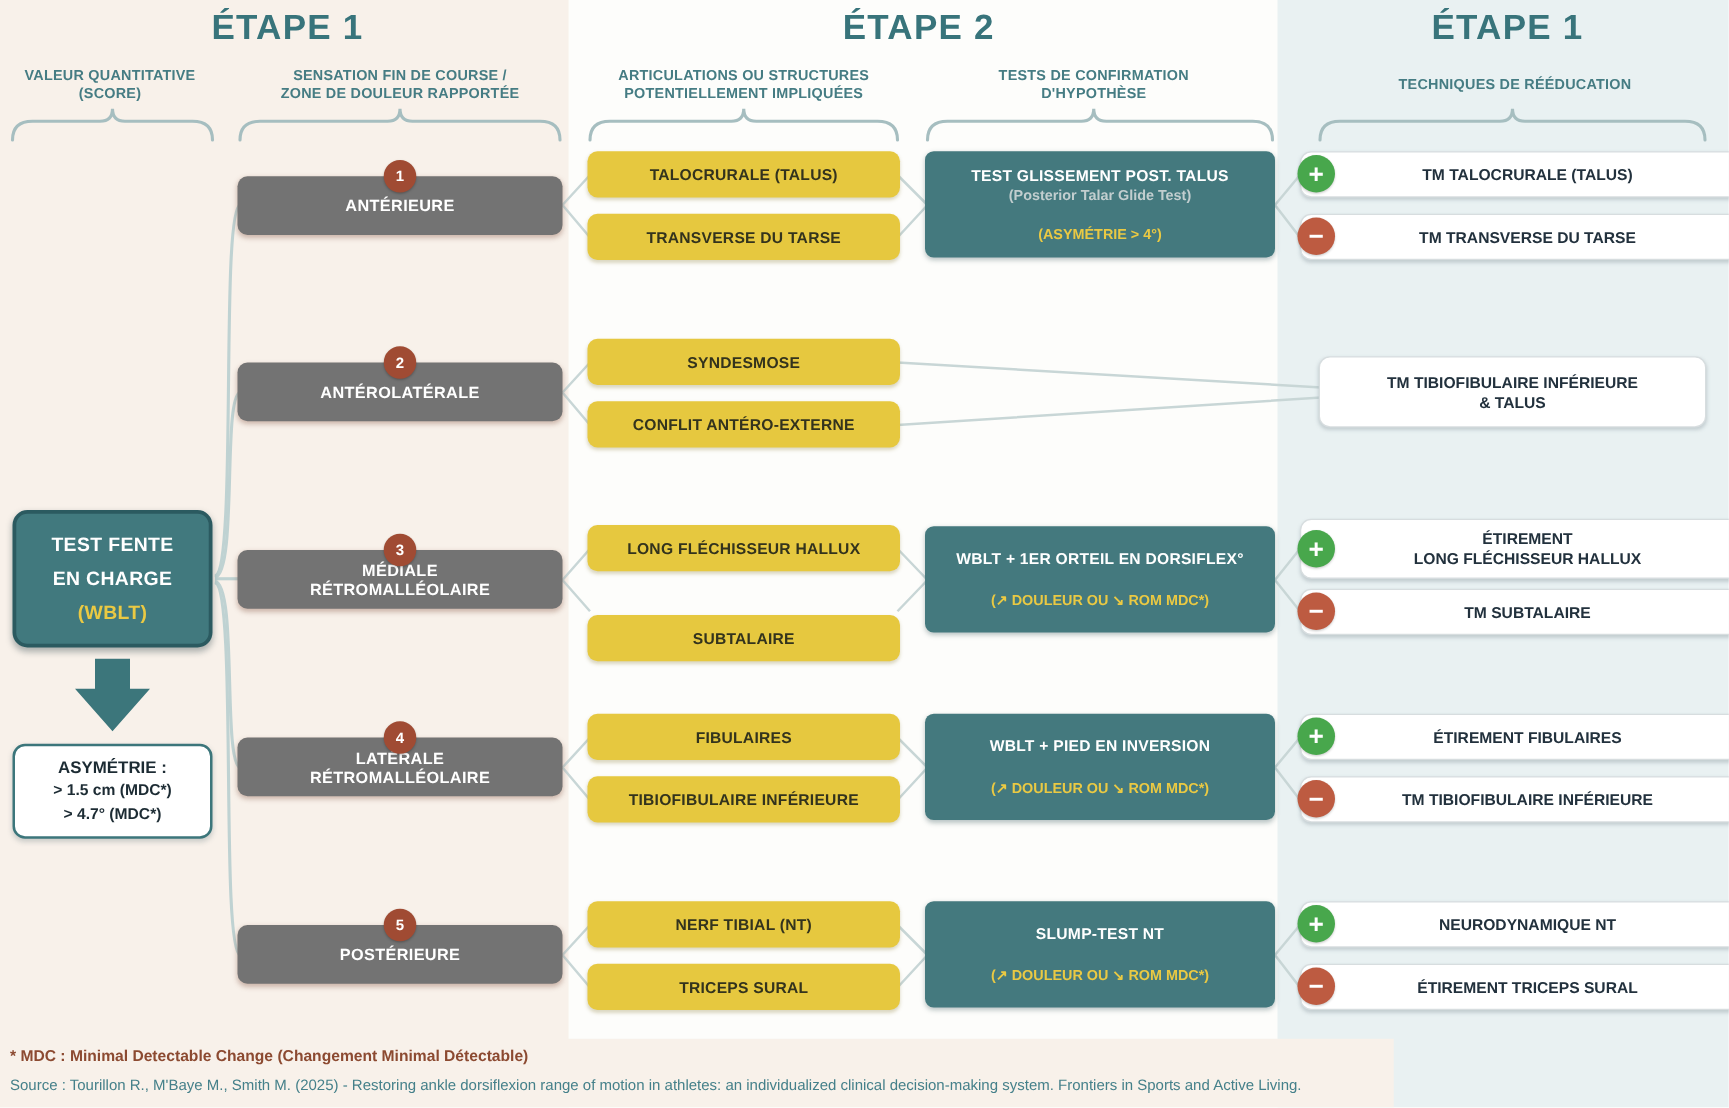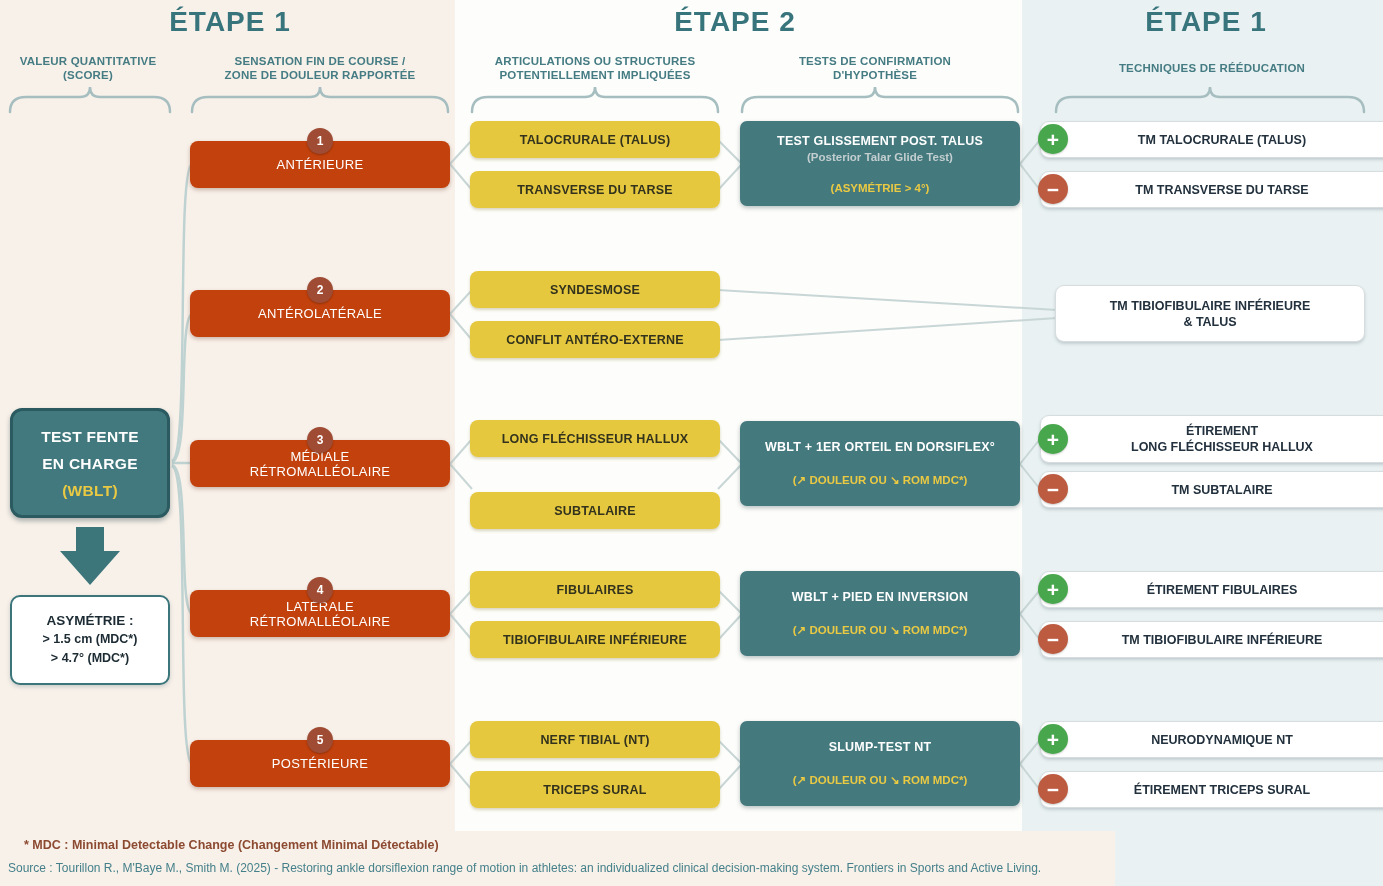--- a/index.html
+++ b/index.html
@@ -12,22 +12,22 @@
   .band-cream { left:0; width:455px; background:#f8f1ea; }
   .band-white { left:455px; width:567px; background:#fdfdfb; }
   .band-blue  { left:1022px; width:361px; background:#e9f1f2; }
   .footer-strip { position:absolute; left:0; top:831px; width:1115px; height:55px; background:#f8f1ea; }
 
   .etape { position:absolute; top:6px; font-size:28px; font-weight:800; color:#38747b; letter-spacing:1px; text-align:center; }
   .subhead { position:absolute; top:54px; font-size:11.5px; line-height:14px; font-weight:bold; color:#457c83; text-align:center; letter-spacing:.2px; }
 
   svg.lines { position:absolute; left:0; top:0; z-index:1; }
 
-  .box-red { position:absolute; left:190px; width:260px; height:47px; background:#c2410c; border-radius:8px;
-    color:#fff; font-weight:normal; font-size:13px; line-height:15px; letter-spacing:.3px;
+  .box-red { position:absolute; left:190px; width:260px; height:47px; background:#737373; border-radius:8px;
+    color:#fff; font-weight:bold; font-size:13px; line-height:15px; letter-spacing:.3px;
     display:flex; flex-direction:column; align-items:center; justify-content:center; text-align:center;
     box-shadow:0 2px 4px rgba(120,70,50,.35); z-index:2; }
   .num-badge { position:absolute; left:307px; width:26px; height:26px; background:#a04b33; border-radius:50%;
     color:#fff; font-weight:bold; font-size:12px; display:flex; align-items:center; justify-content:center;
     z-index:3; box-shadow:0 1px 2px rgba(0,0,0,.25); }
 
   .box-yellow { position:absolute; left:470px; width:250px; height:37px; background:#e6c83f; border-radius:8px;
     color:#33331d; font-weight:bold; font-size:12.5px; letter-spacing:.2px;
     display:flex; align-items:center; justify-content:center; text-align:center;
     box-shadow:0 2px 3px rgba(140,125,55,.3); z-index:2; }
@@ -49,27 +49,27 @@
     z-index:4; box-shadow:0 1px 2px rgba(0,0,0,.2); }
   .sign-plus  { background:#48a74c; }
   .sign-minus { background:#bd5b41; }
 
   .wblt-box { position:absolute; left:10px; top:408px; width:160px; height:110px; background:#41797e;
     border:3px solid #2b5a60; border-radius:12px; display:flex; flex-direction:column; align-items:center; justify-content:center;
     color:#fff; font-weight:bold; font-size:15.5px; line-height:27px; text-align:center; letter-spacing:.3px;
     box-shadow:0 3px 5px rgba(60,80,85,.4); z-index:2; }
   .wblt-box .wblt-acr { color:#eac943; }
 
-  .asym-box { position:absolute; left:10px; top:595px; width:160px; height:90px; background:#fff;
+  .asym-box { position:absolute; left:10px; top:595px; width:160px; height:76px; background:#fff;
     border:2px solid #3c767b; border-radius:10px; display:flex; flex-direction:column; align-items:center; justify-content:center;
     color:#1c2b33; text-align:center; box-shadow:0 2px 4px rgba(100,120,125,.3); z-index:2; }
   .asym-box .asym-title { font-weight:bold; font-size:13.5px; margin-bottom:2px; }
   .asym-box .asym-line  { font-weight:bold; font-size:12.5px; line-height:19px; }
 
-  .footer-mdc { position:absolute; left:24px; top:838px; font-size:12.5px; font-weight:bold; color:#8c4a31; z-index:2; }
+  .footer-mdc { position:absolute; left:8px; top:838px; font-size:12.5px; font-weight:bold; color:#8c4a31; z-index:2; }
   .footer-src { position:absolute; left:8px; top:861px; font-size:12px; color:#45808a; z-index:2; }
 </style>
 </head>
 <body>
 
 <div class="stage">
   <div class="band band-cream"></div>
   <div class="band band-white"></div>
   <div class="band band-blue"></div>
   <div class="footer-strip"></div>

